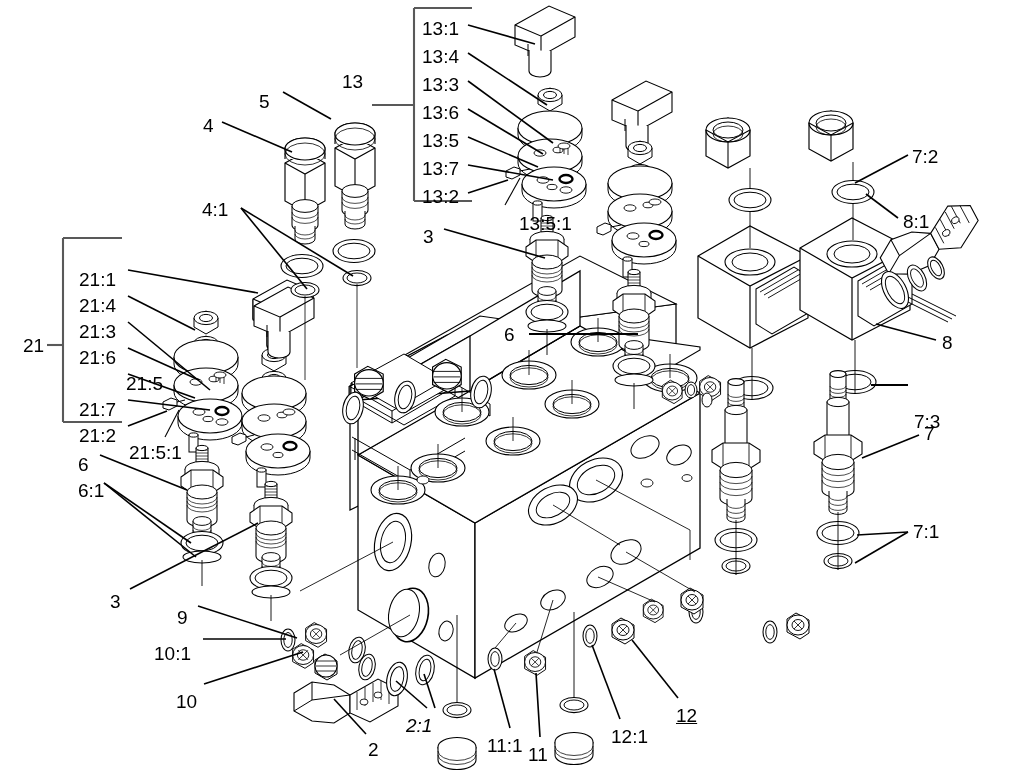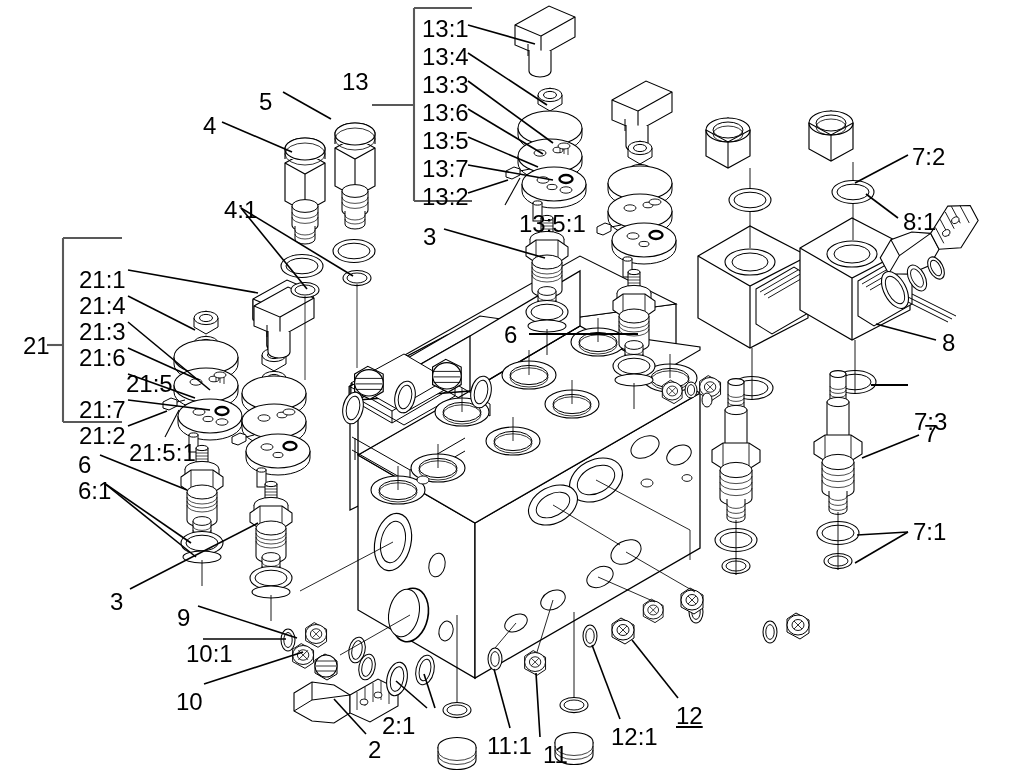--- a/index.html
+++ b/index.html
@@ -1,19 +1,19 @@
 <!DOCTYPE html>
 <html><head>
 <meta charset="utf-8">
 <style>
   html,body{margin:0;padding:0;background:#ffffff;}
   body{font-family:"Liberation Sans",sans-serif;}
   #stage{position:relative;width:1015px;height:777px;background:#ffffff;overflow:hidden;}
   #art{position:absolute;left:0;top:0;width:1015px;height:777px;}
-  .lbl{position:absolute;font-family:"Liberation Sans",sans-serif;font-size:24px;color:#000;
+  .lbl{position:absolute;font-family:"Liberation Sans",sans-serif;font-size:19px;color:#000;
        white-space:nowrap;line-height:19px;letter-spacing:0px;}
 </style>
 </head>
 <body>
 
 <div id="stage">
 
 <svg id="art" viewBox="0 0 1015 777" xmlns="http://www.w3.org/2000/svg">
   <defs>
     <g id="tknob">
@@ -569,40 +569,40 @@
 <div class="lbl" style="left:422px;top:47px;">13:4</div>
 <div class="lbl" style="left:422px;top:75px;">13:3</div>
 <div class="lbl" style="left:422px;top:103px;">13:6</div>
 <div class="lbl" style="left:422px;top:131px;">13:5</div>
 <div class="lbl" style="left:422px;top:159px;">13:7</div>
 <div class="lbl" style="left:422px;top:187px;">13:2</div>
 <div class="lbl" style="left:479px;top:214px;margin-left:40px;">13:5:1</div>
 <div class="lbl" style="left:423px;top:227px;">3</div>
 <div class="lbl" style="left:259px;top:92px;">5</div>
 <div class="lbl" style="left:203px;top:116px;">4</div>
-<div class="lbl" style="left:202px;top:200px;margin-left:22px;">4:1</div>
+<div class="lbl" style="left:202px;top:200px;">4:1</div>
 <div class="lbl" style="left:23px;top:336px;">21</div>
 <div class="lbl" style="left:79px;top:270px;">21:1</div>
 <div class="lbl" style="left:79px;top:296px;">21:4</div>
 <div class="lbl" style="left:79px;top:322px;">21:3</div>
 <div class="lbl" style="left:79px;top:348px;">21:6</div>
 <div class="lbl" style="left:79px;top:374px;margin-left:47px;">21:5</div>
 <div class="lbl" style="left:79px;top:400px;">21:7</div>
 <div class="lbl" style="left:79px;top:426px;">21:2</div>
 <div class="lbl" style="left:129px;top:443px;">21:5:1</div>
 <div class="lbl" style="left:78px;top:455px;">6</div>
 <div class="lbl" style="left:72px;top:481px;margin-left:6px;">6:1</div>
 <div class="lbl" style="left:110px;top:592px;">3</div>
 <div class="lbl" style="left:177px;top:608px;">9</div>
-<div class="lbl" style="left:154px;top:644px;margin-left:32px;">10:1</div>
+<div class="lbl" style="left:154px;top:644px;">10:1</div>
 <div class="lbl" style="left:176px;top:692px;">10</div>
 <div class="lbl" style="left:368px;top:740px;">2</div>
-<div class="lbl" style="left:382px;top:716px;">2:1</div>
+<div class="lbl" style="left:406px;top:716px;font-style:italic;">2:1</div>
 <div class="lbl" style="left:487px;top:736px;">11:1</div>
-<div class="lbl" style="left:528px;top:745px;margin-left:15px;">11</div>
+<div class="lbl" style="left:528px;top:745px;">11</div>
 <div class="lbl" style="left:611px;top:727px;">12:1</div>
 <div class="lbl" style="left:676px;top:706px;text-decoration:underline;">12</div>
 <div class="lbl" style="left:504px;top:325px;">6</div>
 <div class="lbl" style="left:912px;top:147px;">7:2</div>
 <div class="lbl" style="left:903px;top:212px;">8:1</div>
 <div class="lbl" style="left:942px;top:333px;">8</div>
 <div class="lbl" style="left:914px;top:376px;margin-top:36px;">7:3</div>
 <div class="lbl" style="left:924px;top:424px;">7</div>
 <div class="lbl" style="left:913px;top:522px;">7:1</div>
 

